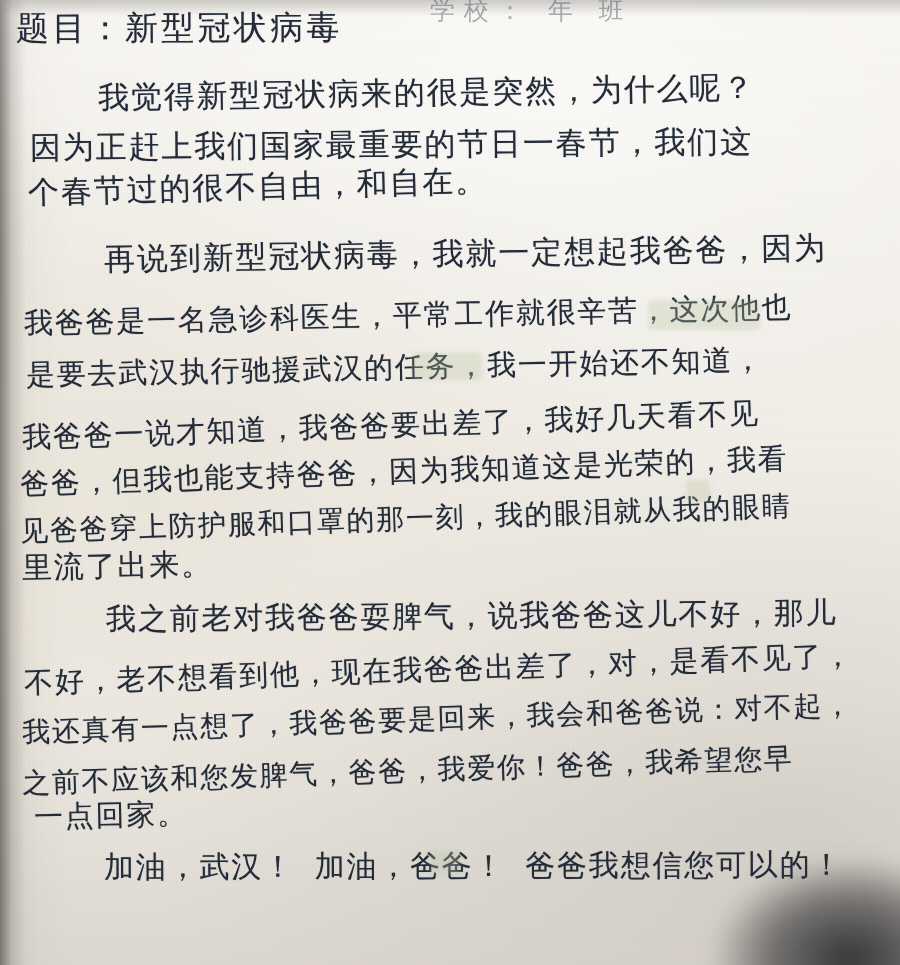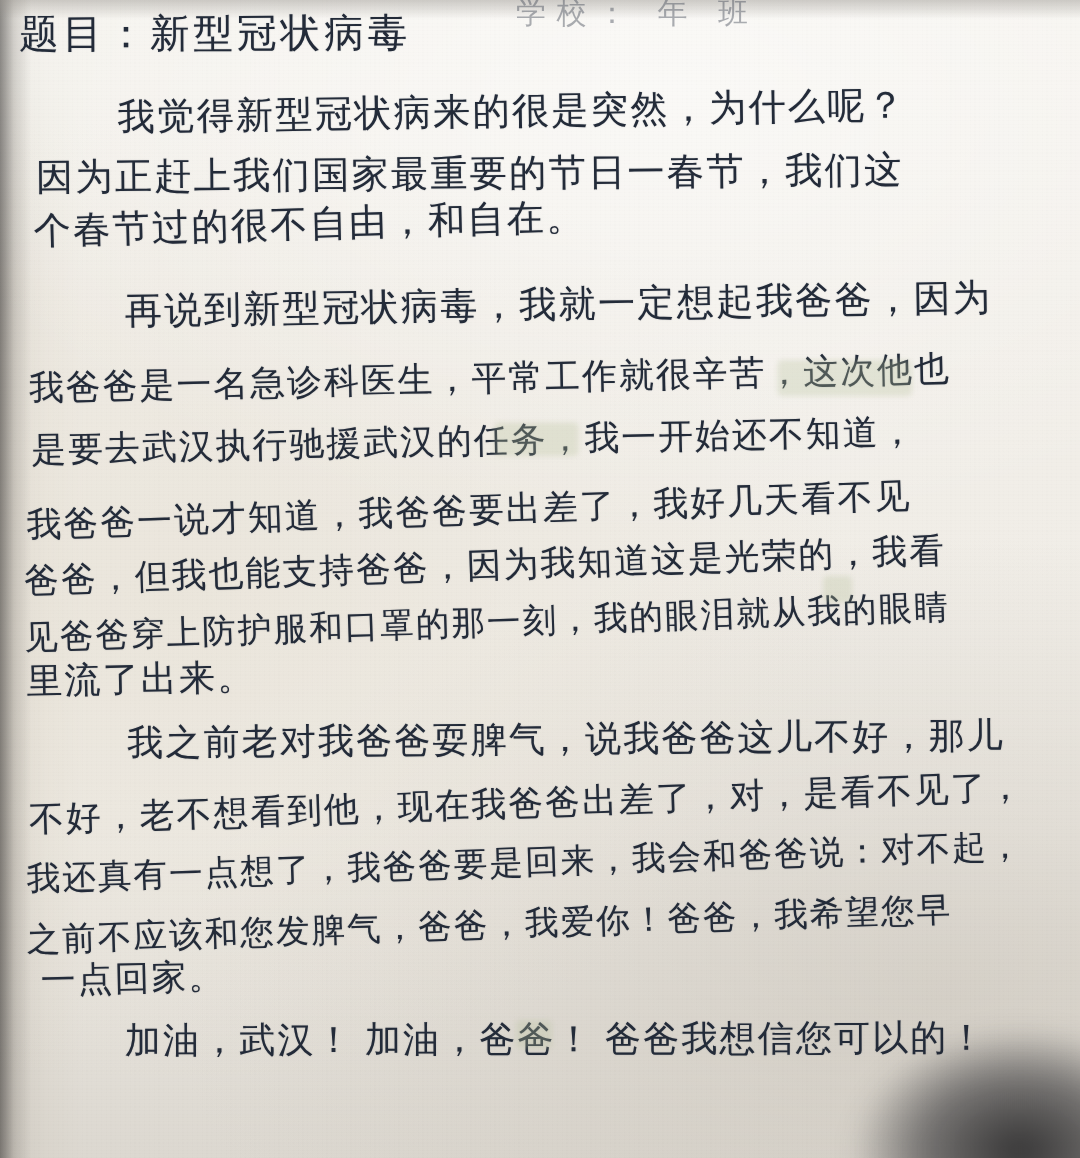--- a/index.html
+++ b/index.html
@@ -72,21 +72,21 @@
     width: 100%; height: 16px;
     background: linear-gradient(180deg, rgba(150,146,140,0.45) 0%, rgba(255,255,255,0) 100%);
     pointer-events: none;
   }
 
   
   .text-layer {
     position: absolute;
     inset: 0;
     color: #1d2430;
-    font-family: Liberation Serif, serif;
+    font-family: Liberation Mono, monospace;
     pointer-events: none;
   }
   .ln {
     position: absolute;
     white-space: nowrap;
     color: #232b39;
     font-weight: 500;
     letter-spacing: 0.06em;
     text-shadow: 0 0 1px rgba(40,48,62,0.35);
   }

